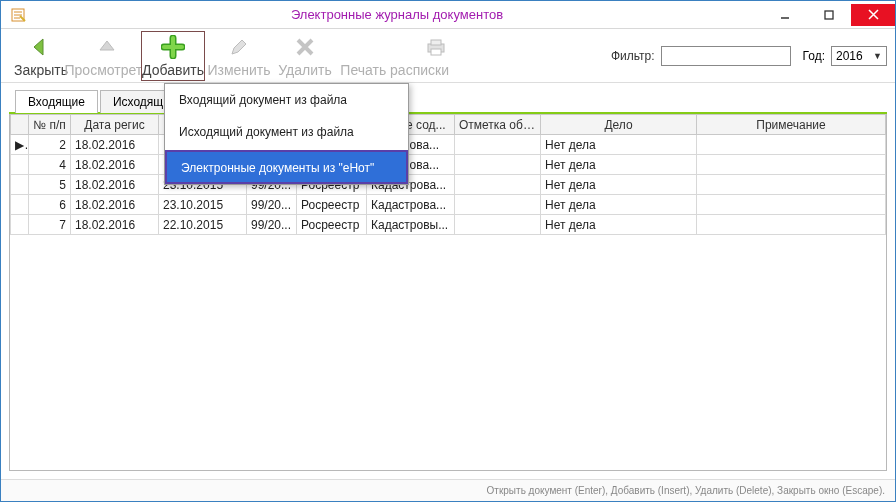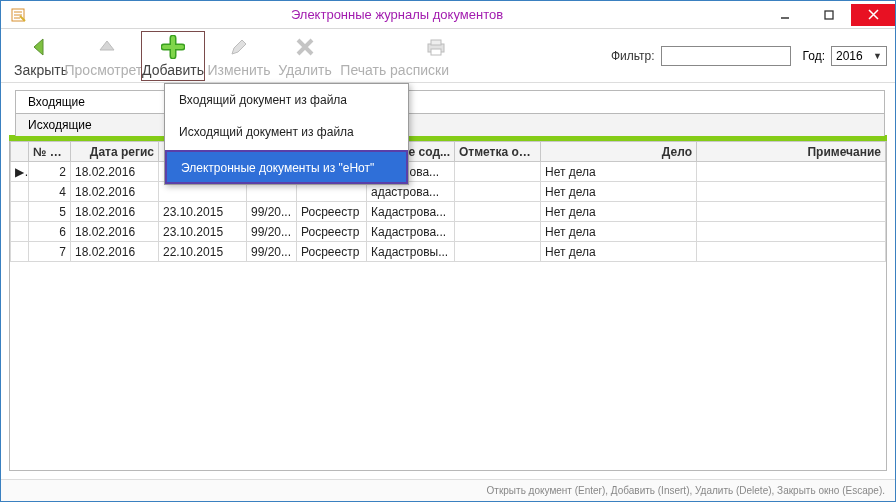--- a/index.html
+++ b/index.html
@@ -30,28 +30,28 @@
   .year-select { width: 56px; height: 20px; border: 1px solid #888; margin-left: 4px; background:#fff; display:inline-flex; align-items:center; justify-content:space-between; padding:0 4px; }
   .year-select .arr { font-size: 9px; color:#333; }
 
   
   .drop { position: absolute; top: 54px; left: 163px; width: 245px; background:#fff; border:1px solid #9b9b9b; box-shadow: 2px 2px 6px rgba(0,0,0,0.25); z-index:20; }
   .drop .mitem { height: 32px; display:flex; align-items:center; padding: 0 14px; color:#222; }
   .drop .mitem.sep { border-top: 1px solid #ccc; margin-top:2px; padding-top:2px; }
   .drop .mitem.sel { background: #2f6fd8; color:#fff; border: 2px solid #5a3fa8; height:34px; }
 
   
-  .tabrow { margin: 6px 8px 0 8px; display:flex; border-bottom: 6px solid #84cc16; padding-left:6px;flex-direction:column; }
+  .tabrow { margin: 6px 8px 0 8px; display:flex; border-bottom: 2px solid #84cc16; padding-left:6px; }
   .tab { padding: 4px 12px; border:1px solid #b8b8b8; border-bottom:none; margin-right:2px; background:#f3f3f3; position:relative; top:1px; }
   .tab.active { background:#fff; }
 
   
   .tablewrap { margin: 0 8px 8px 8px; flex:1; border:1px solid #b8b8b8; border-top:none; overflow:hidden; background:#fff; position:relative; }
   table { border-collapse: collapse; width: 100%; table-layout: fixed; }
-  th { background:#f4f4f4; border:1px solid #c8c8c8; font-weight: bold; color:#333; padding:2px 4px; text-align:right; height:20px; overflow:hidden; white-space:nowrap; text-overflow: ellipsis; }
+  th { background:#f4f4f4; border:1px solid #c8c8c8; font-weight: normal; color:#333; padding:2px 4px; text-align:center; height:20px; overflow:hidden; white-space:nowrap; text-overflow: ellipsis; }
   td { border:1px solid #d8d8d8; padding:2px 4px; height:20px; overflow:hidden; white-space:nowrap; text-overflow:ellipsis; color:#222; }
   td.r { text-align:right; }
   tr.sel td { border-top:1px dotted #555; border-bottom:1px dotted #555; }
   .rowmark { width:14px; text-align:center; }
   col.c-mark { width:18px; } col.c-n { width:42px; } col.c-d1 { width:88px; } col.c-d2 { width:88px; }
   col.c-num { width:50px; } col.c-send { width:70px; } col.c-summ { width:88px; } col.c-otm { width:86px; }
   col.c-delo { width:156px; } col.c-prim { width:auto; }
 
   
   .status { height: 22px; border-top:1px solid #ddd; display:flex; align-items:center; justify-content:flex-end; padding: 0 10px; color:#888; font-size:10px; background:#fafafa; }

